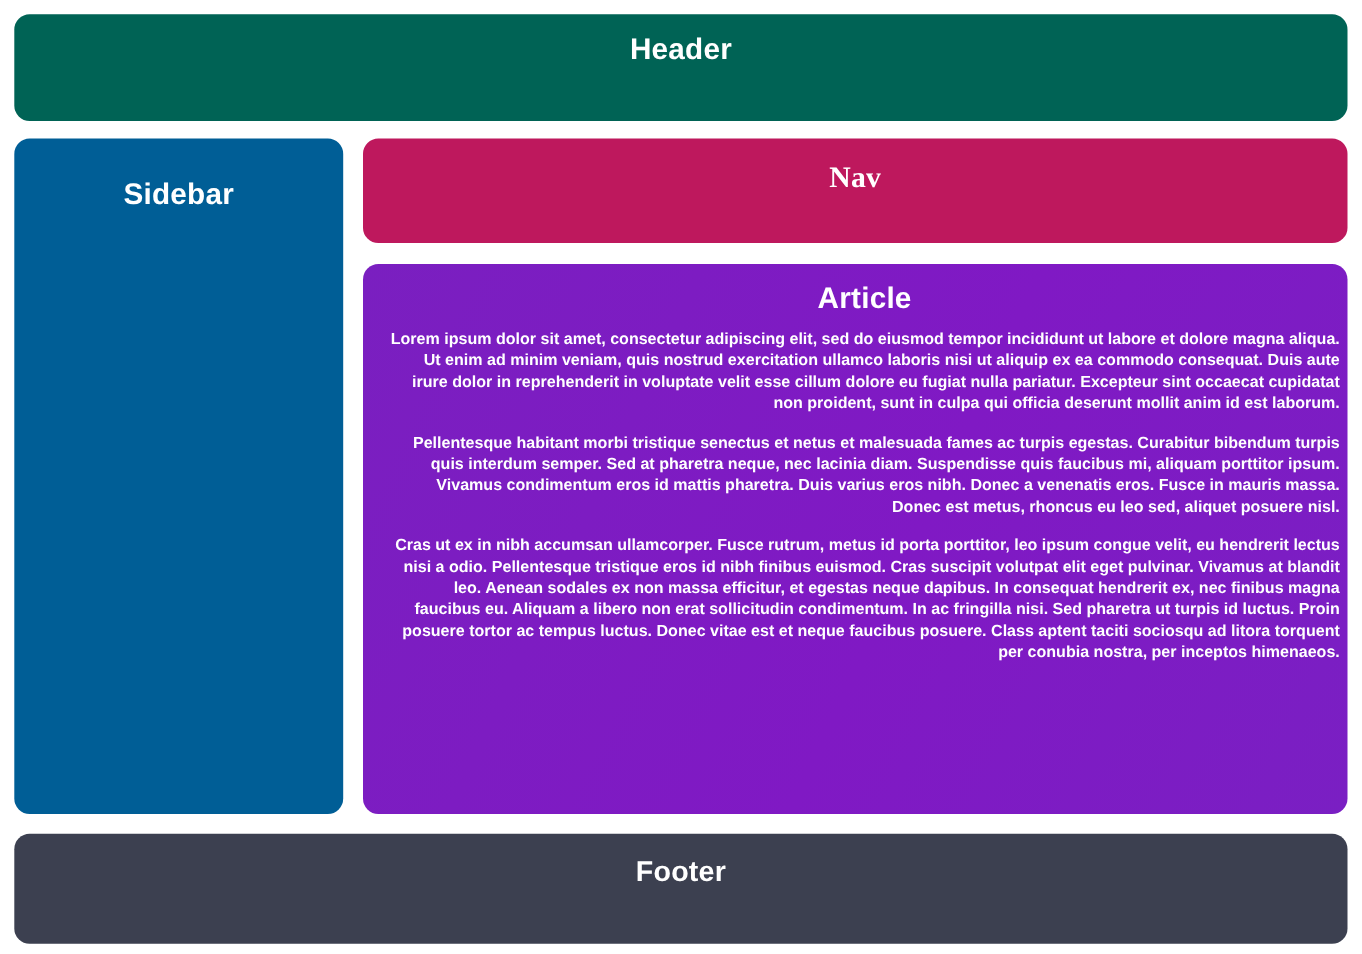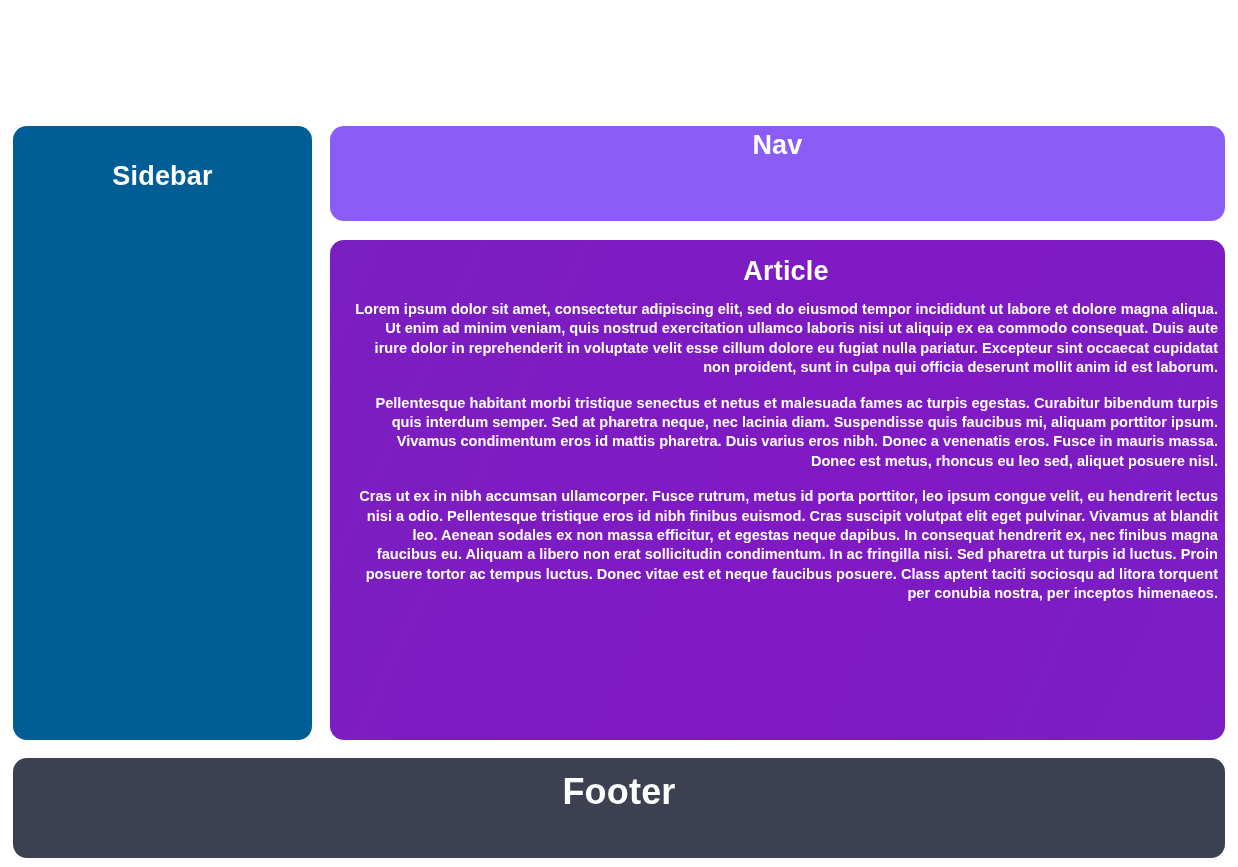--- a/index.html
+++ b/index.html
@@ -64,22 +64,23 @@
     font-size: 27px;
     line-height: 32px;
   }
 
   
   #nav {
     left: 330px;
     top: 126px;
     width: 895px;
     height: 95px;
-    background: #8b5cf6;
-    padding-top: 3px;
+    background: #be185d;
+    padding-top: 19px;
+    font-family: Liberation Serif, serif;
   }
   #nav .panel-title {
     font-size: 27px;
     line-height: 32px;
   }
 
   
   #article {
     left: 330px;
     top: 240px;
@@ -110,29 +111,32 @@
   
   #footer {
     left: 13px;
     top: 758px;
     width: 1212px;
     height: 100px;
     background: #3c4050;
     padding-top: 18px;
   }
   #footer .panel-title {
-    font-size: 36px;
+    font-size: 26px;
     line-height: 32px;
   }
 </style>
 </head>
 <body>
 
 <div id="page">
 
+  <div class="panel" id="header">
+    <span class="panel-title">Header</span>
+  </div>
 
   <div class="panel" id="sidebar">
     <span class="panel-title">Sidebar</span>
   </div>
 
   <div class="panel" id="nav">
     <span class="panel-title">Nav</span>
   </div>
 
   <div class="panel" id="article">

